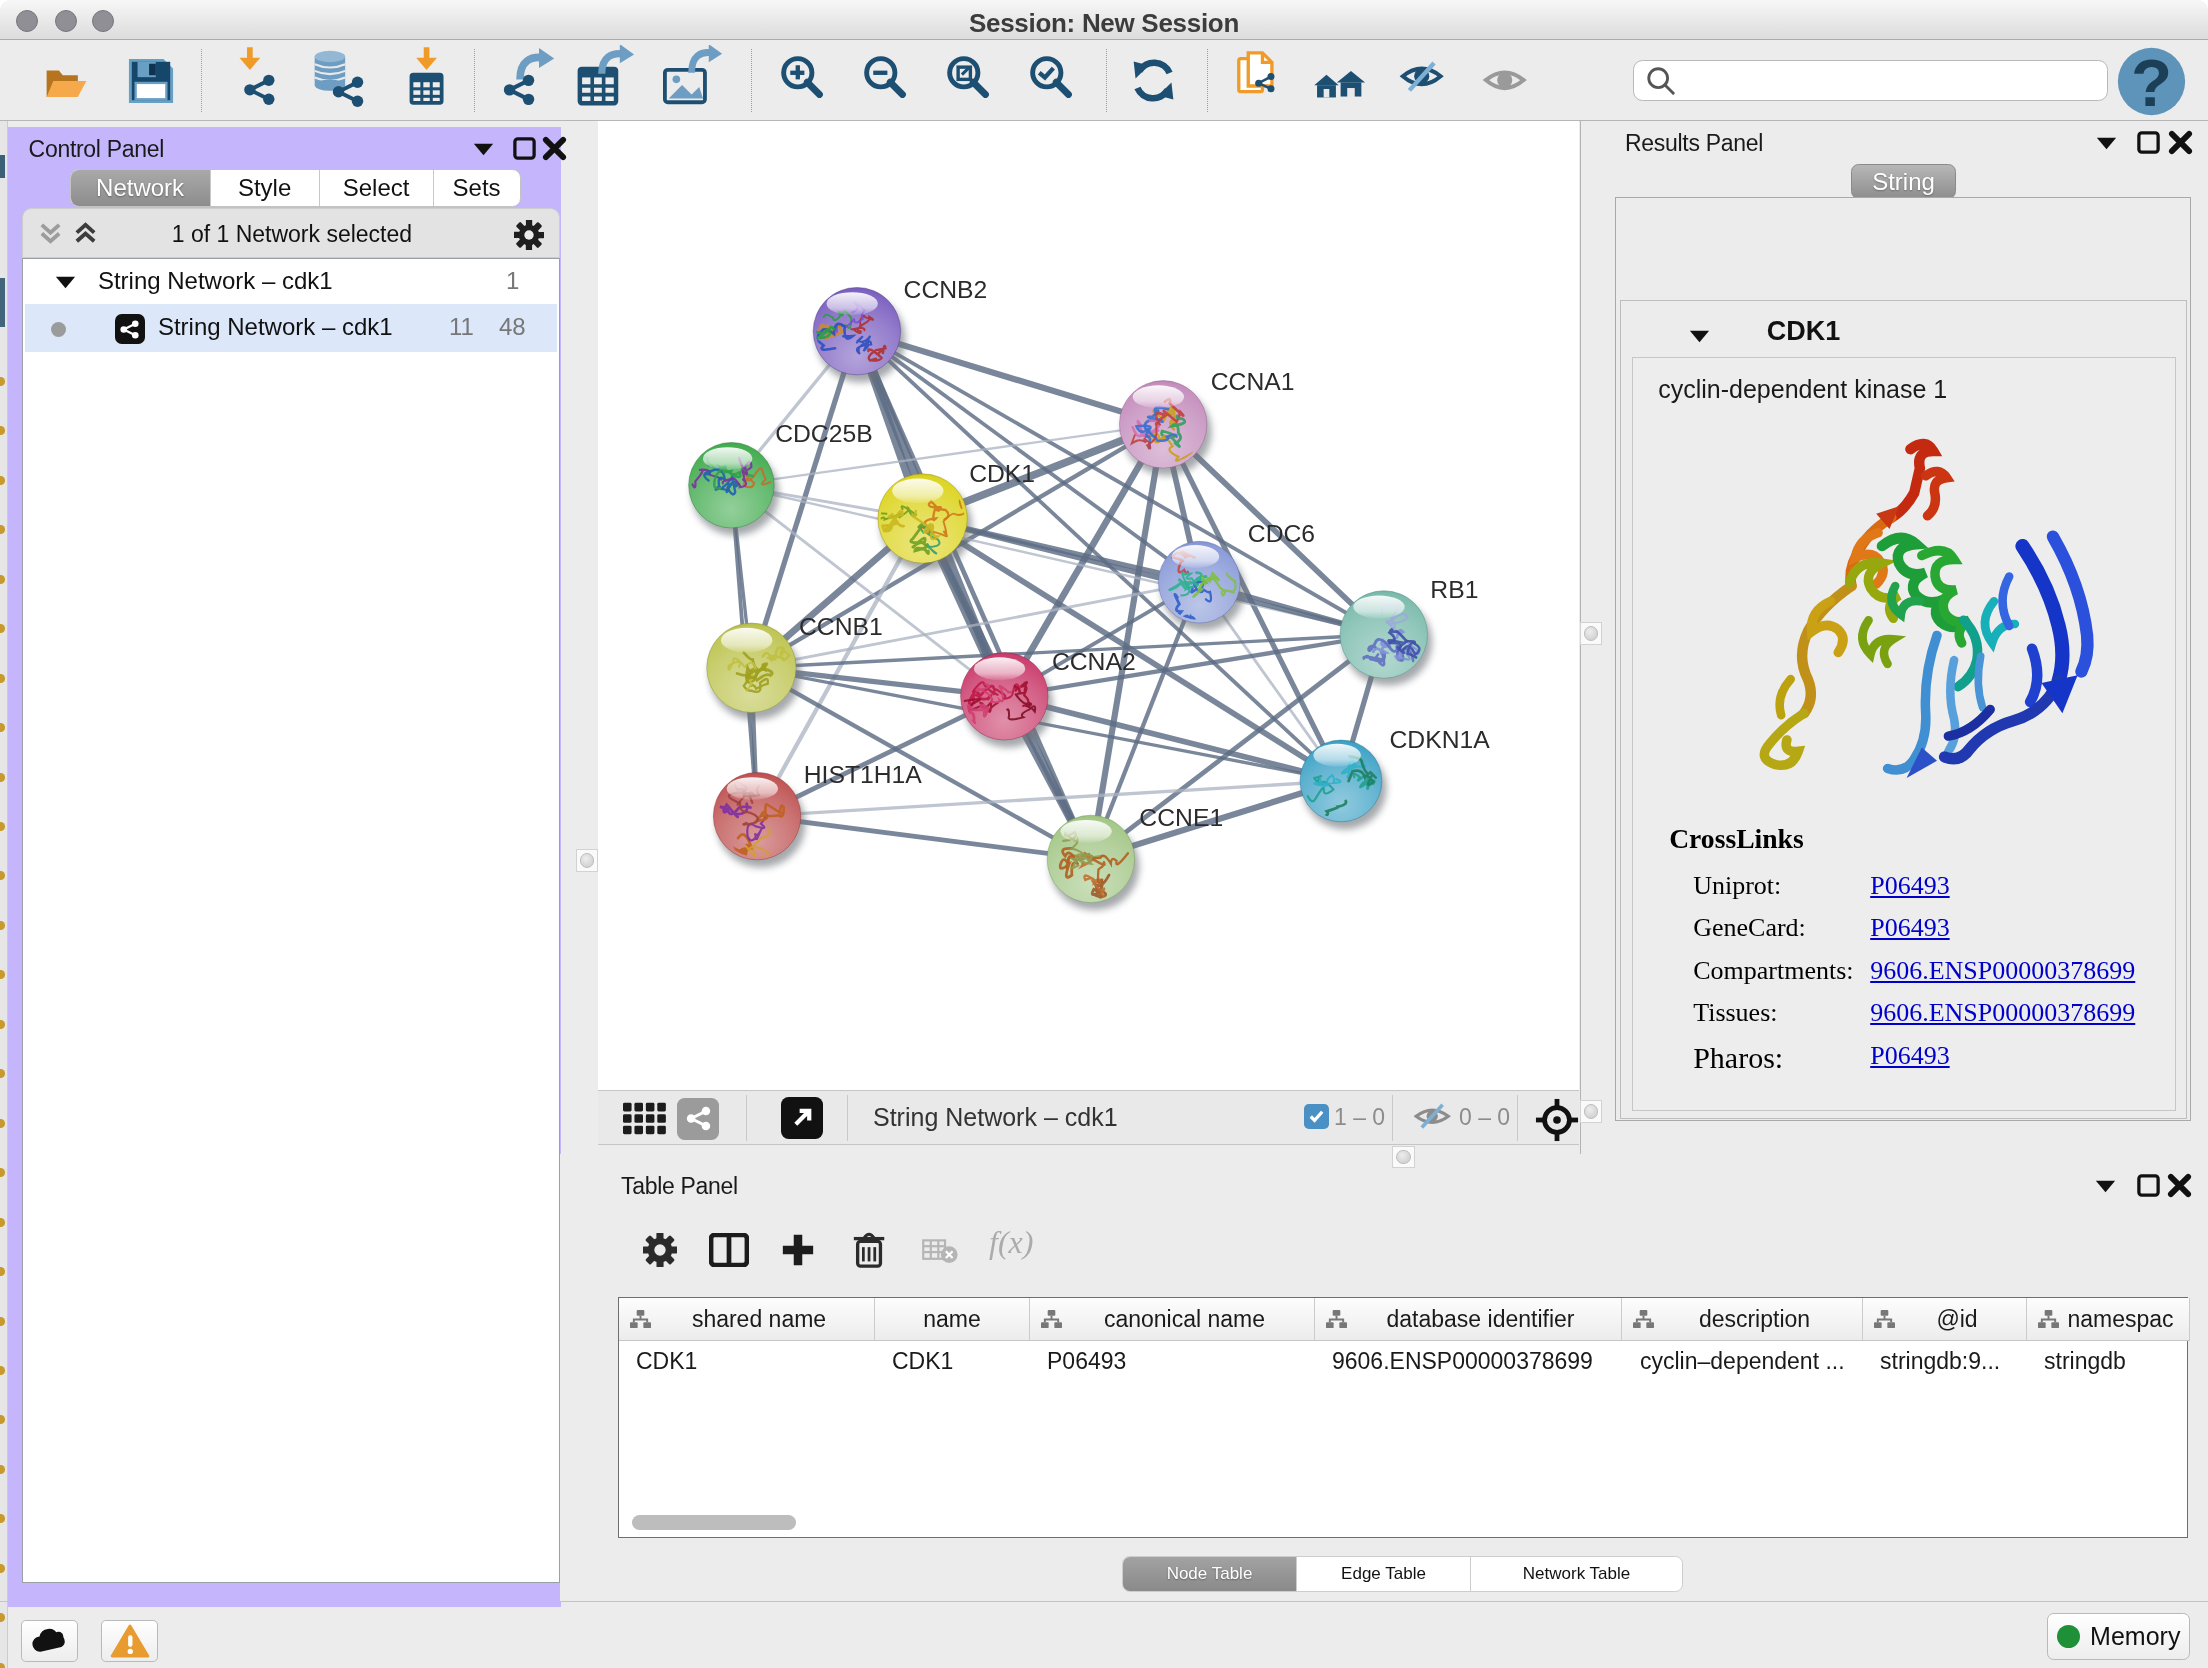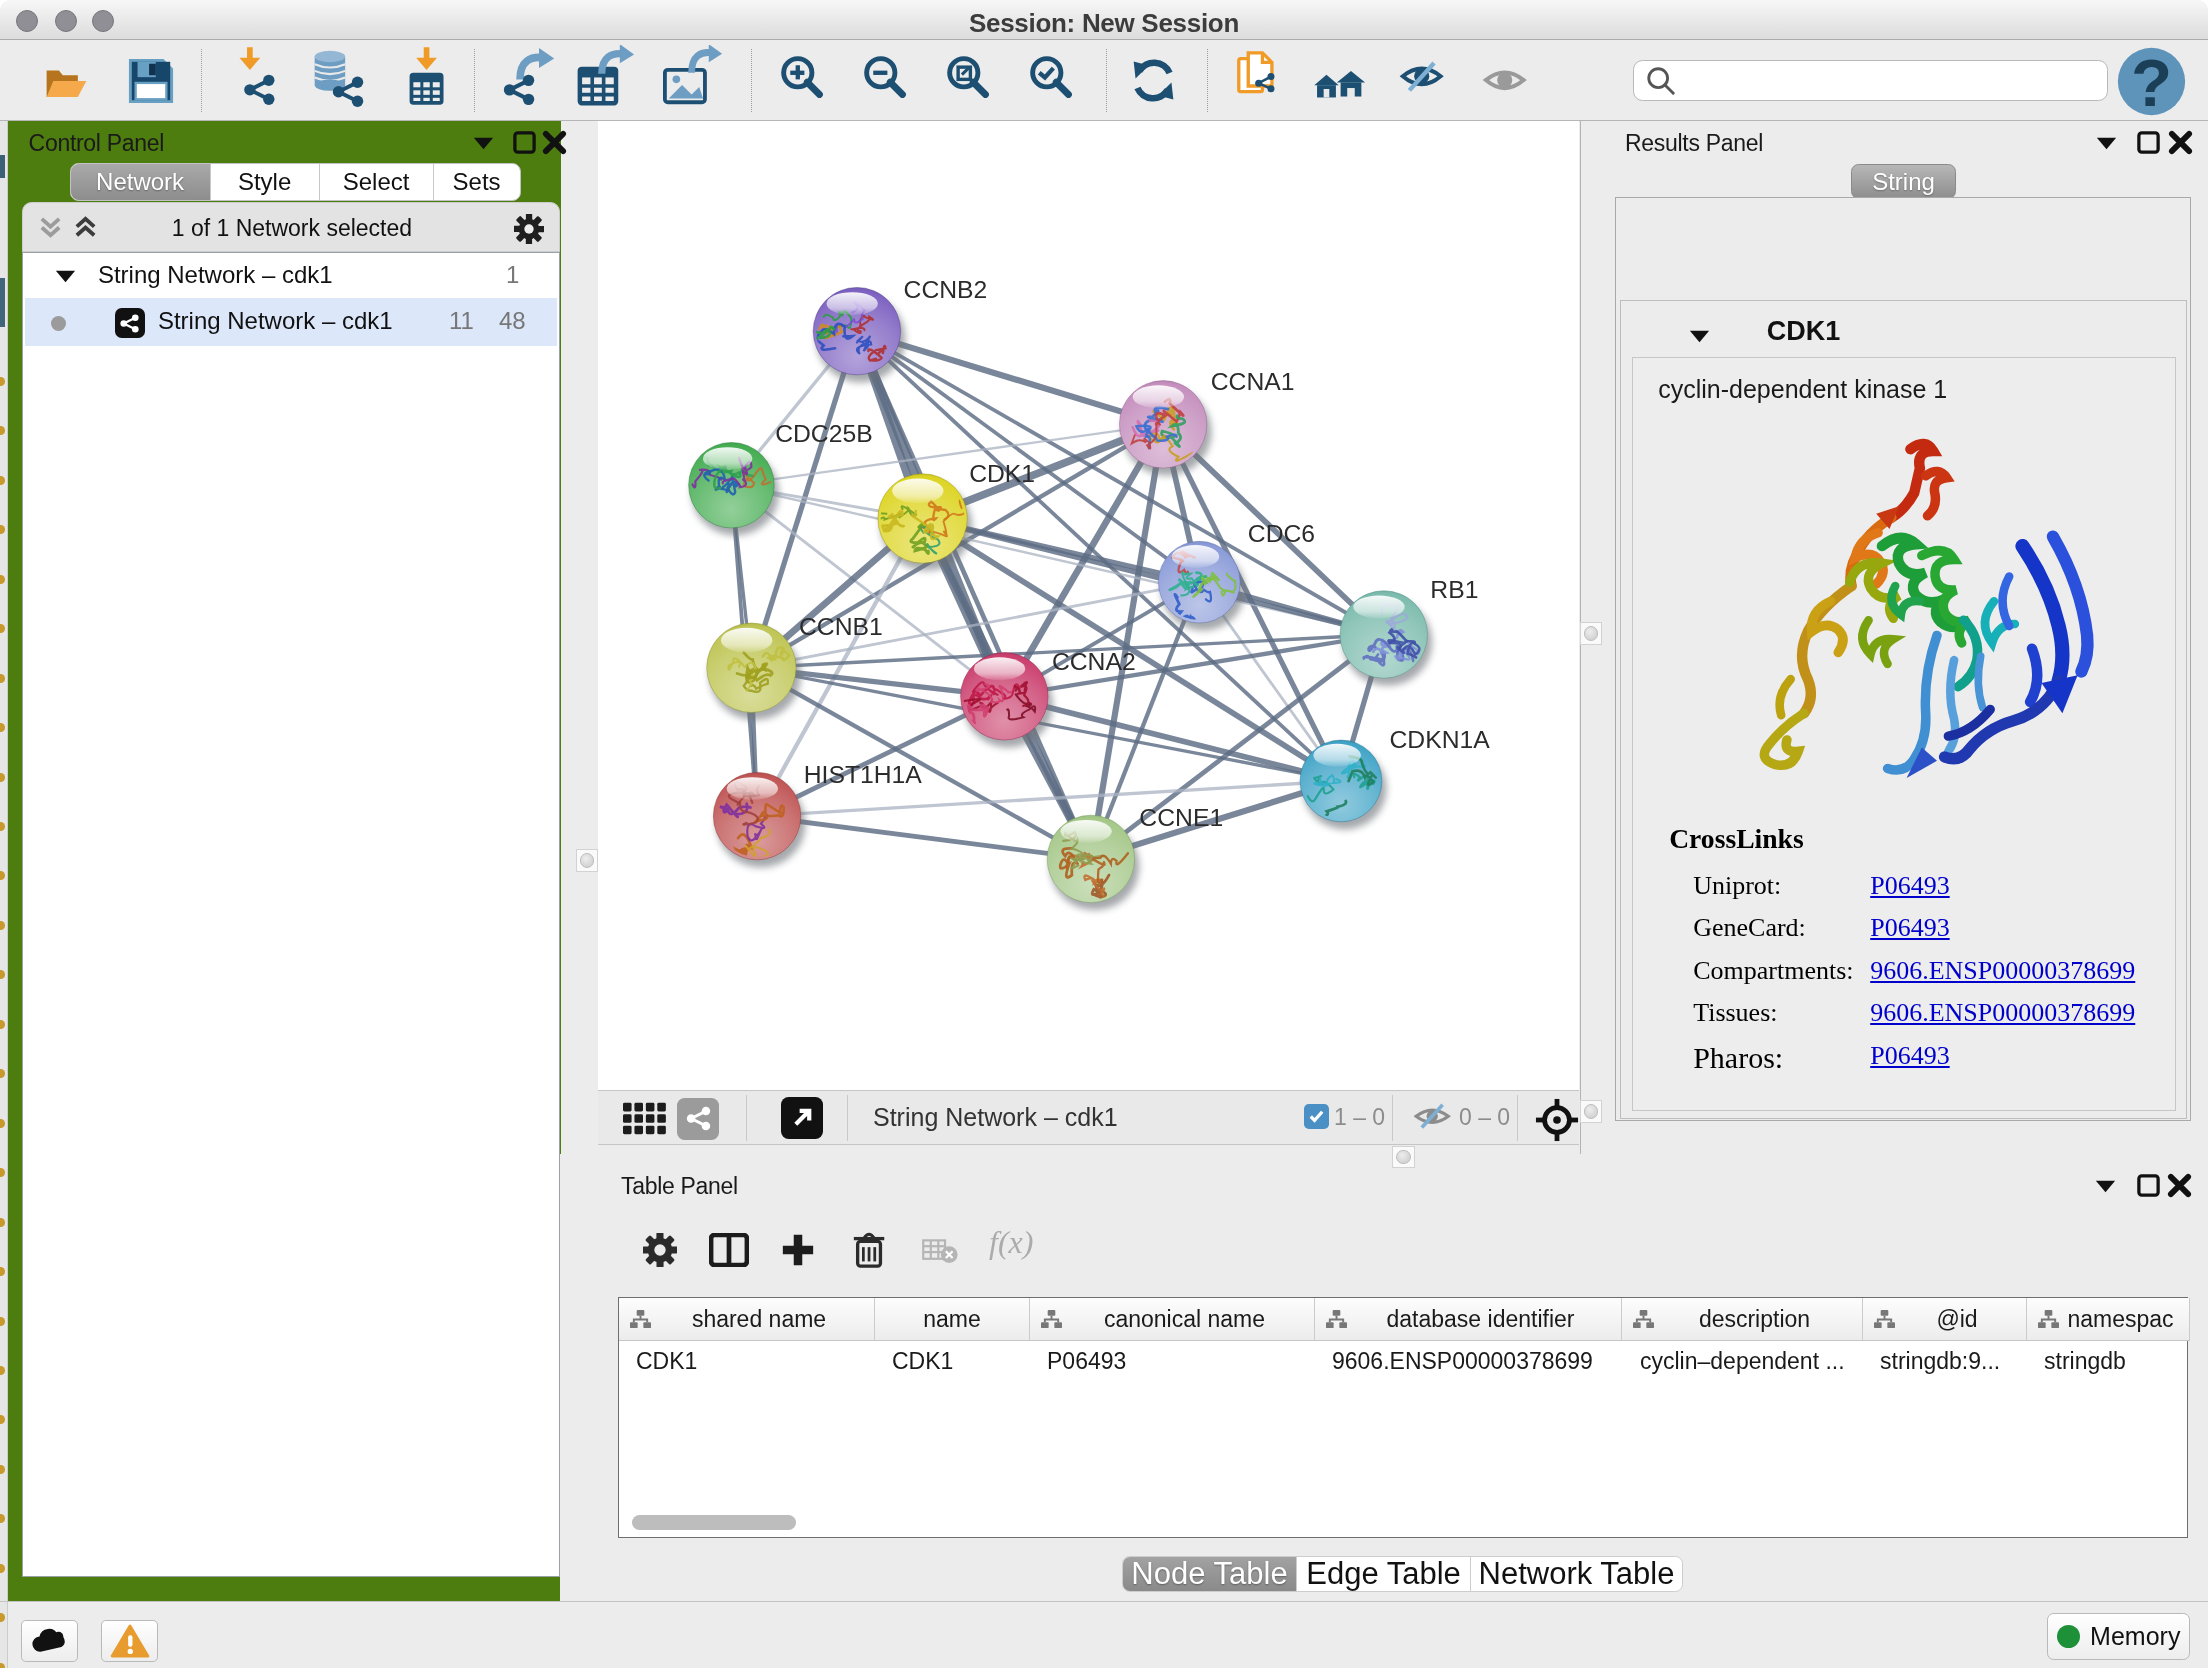--- a/index.html
+++ b/index.html
@@ -5,21 +5,21 @@
 html{background:#fff}body{font-family:"Liberation Sans",sans-serif;background:#ececec;position:relative;border-radius:11.4px 11.4px 0 0}
 .abs{position:absolute}
 .titlebar{left:0;top:0;width:2208px;height:40px;background:linear-gradient(#f7f7f7,#dcdcdc);border-bottom:1px solid #aaaaaa;border-radius:11.4px 11.4px 0 0}
 .tl{top:9.5px;width:22px;height:22px;border-radius:50%;background:#8f8f95;border:1px solid #76767c}
 .title{width:100%;text-align:center;top:7.6px;font-size:26px;font-weight:bold;color:#3c3c3c;letter-spacing:-0.3px}
 .toolbar{left:0;top:41px;width:2208px;height:80px;background:#ececec;border-bottom:1px solid #b6b6b6}
 .tdiv{top:7.6px;height:63px;width:0;border-left:1.9px dotted #9f9f9f}
 .searchbox{left:1633px;top:19px;width:475px;height:41px;background:#fff;border:1.9px solid #b9b9b9;border-radius:9.5px}
 .leftstrip{left:0;top:121px;width:7.6px;height:1547px;background:#e6e6e6;border-right:1px solid #cccccc}
 .golddot{left:-3.8px;width:8.6px;height:8.6px;border-radius:50%;background:#c8992c}
-.cpanel{left:7.6px;top:121px;width:553px;height:1480px;background:#4d7c0f}
+.cpanel{left:7.6px;top:127px;width:553px;height:1480px;background:#c4b5fd}
 .phead{font-size:23px;color:#1a1a1a;letter-spacing:-0.3px}
 .tabs{left:62px;top:42px;height:38px;display:flex;border-radius:8.6px;overflow:hidden;border:1px solid #c2c2c2;background:#fff}
 .tab{height:100%;display:flex;align-items:center;justify-content:center;font-size:24px;color:#111;border-right:1px solid #c9c9c9}
 .tab:last-child{border-right:none}
 .tabsel{background:linear-gradient(#a9a9a9,#8d8d8d);color:#fff;text-shadow:0 1px 1.9px rgba(0,0,0,.35)}
 .subbar{left:14.3px;top:81px;width:538px;height:50px;background:#e3e3e3;border:1px solid #cdcdcd;border-radius:9.5px 9.5px 0 0}
 .tree{left:14.3px;top:131px;width:538px;height:1325px;background:#fff;border:1.9px solid #9aa0a6}
 .trow2{position:absolute;left:1.9px;right:1.9px;top:45px;height:48px;background:#dce7f9}
 .handle{background:#fafafa;border:1px solid #d2d2d2;display:flex;align-items:center;justify-content:center}
 .handle div{width:14.3px;height:14.3px;border-radius:50%;background:radial-gradient(circle at 40% 35%,#ededed,#c9c9c9);border:1px solid #bdbdbd}
@@ -31,21 +31,21 @@
 .gbox{left:34px;top:76px;width:576px;height:924px;border:1px solid #a9a9a9;background:#ececec}
 .ibox{position:absolute;left:3.8px;width:567px;border:1px solid #bdbdbd}
 .btn{position:absolute;background:linear-gradient(#ffffff,#f1f1f1);border:1px solid #b9b9b9;border-radius:8.6px;font-size:24px;color:#111;display:flex;align-items:center;justify-content:center}
 .serif{font-family:"Liberation Serif",serif}
 .link{color:#0000cc;text-decoration:underline}
 .tpanel{left:560px;top:1154px;width:1904px;height:447px;background:#ececec}
 .table{position:absolute;left:58px;top:143px;width:1570px;height:241px;background:#fff;border:1.9px solid #6e6e6e}
 .th{position:absolute;top:0;height:43px;border-right:1px solid #cbcbcb;background:linear-gradient(#fdfdfd,#ececec);border-bottom:1px solid #c6c6c6;display:flex;align-items:center;justify-content:center;font-size:23px;color:#1a1a1a}
 .td{position:absolute;top:44px;height:39px;font-size:23px;color:#1a1a1a;display:flex;align-items:center}
 .btabs{position:absolute;display:flex;border:1px solid #cdcdcd;border-radius:7.6px;overflow:hidden;background:#fff}
-.btab{height:100%;display:flex;align-items:center;justify-content:center;font-size:31px;color:#111;border-right:1px solid #cdcdcd}
+.btab{height:100%;display:flex;align-items:center;justify-content:center;font-size:17px;color:#111;border-right:1px solid #cdcdcd}
 .btab:last-child{border-right:none}
 .btab.tabsel{background:linear-gradient(#a2a2a2,#8a8a8a);color:#fff}
 .statusline{left:0;top:1601px;width:2208px;height:0;border-top:1.9px solid #c3c3c3}
 .sbtn{background:linear-gradient(#ffffff,#ededed);border:1.9px solid #b9b9b9;border-radius:4.8px;display:flex;align-items:center;justify-content:center}
 </style></head><body>
 <div class="abs titlebar">
     <div class="abs tl" style="left:16px"></div>
     <div class="abs tl" style="left:55px"></div>
     <div class="abs tl" style="left:92px"></div>
     <div class="abs title">Session: New Session</div>

